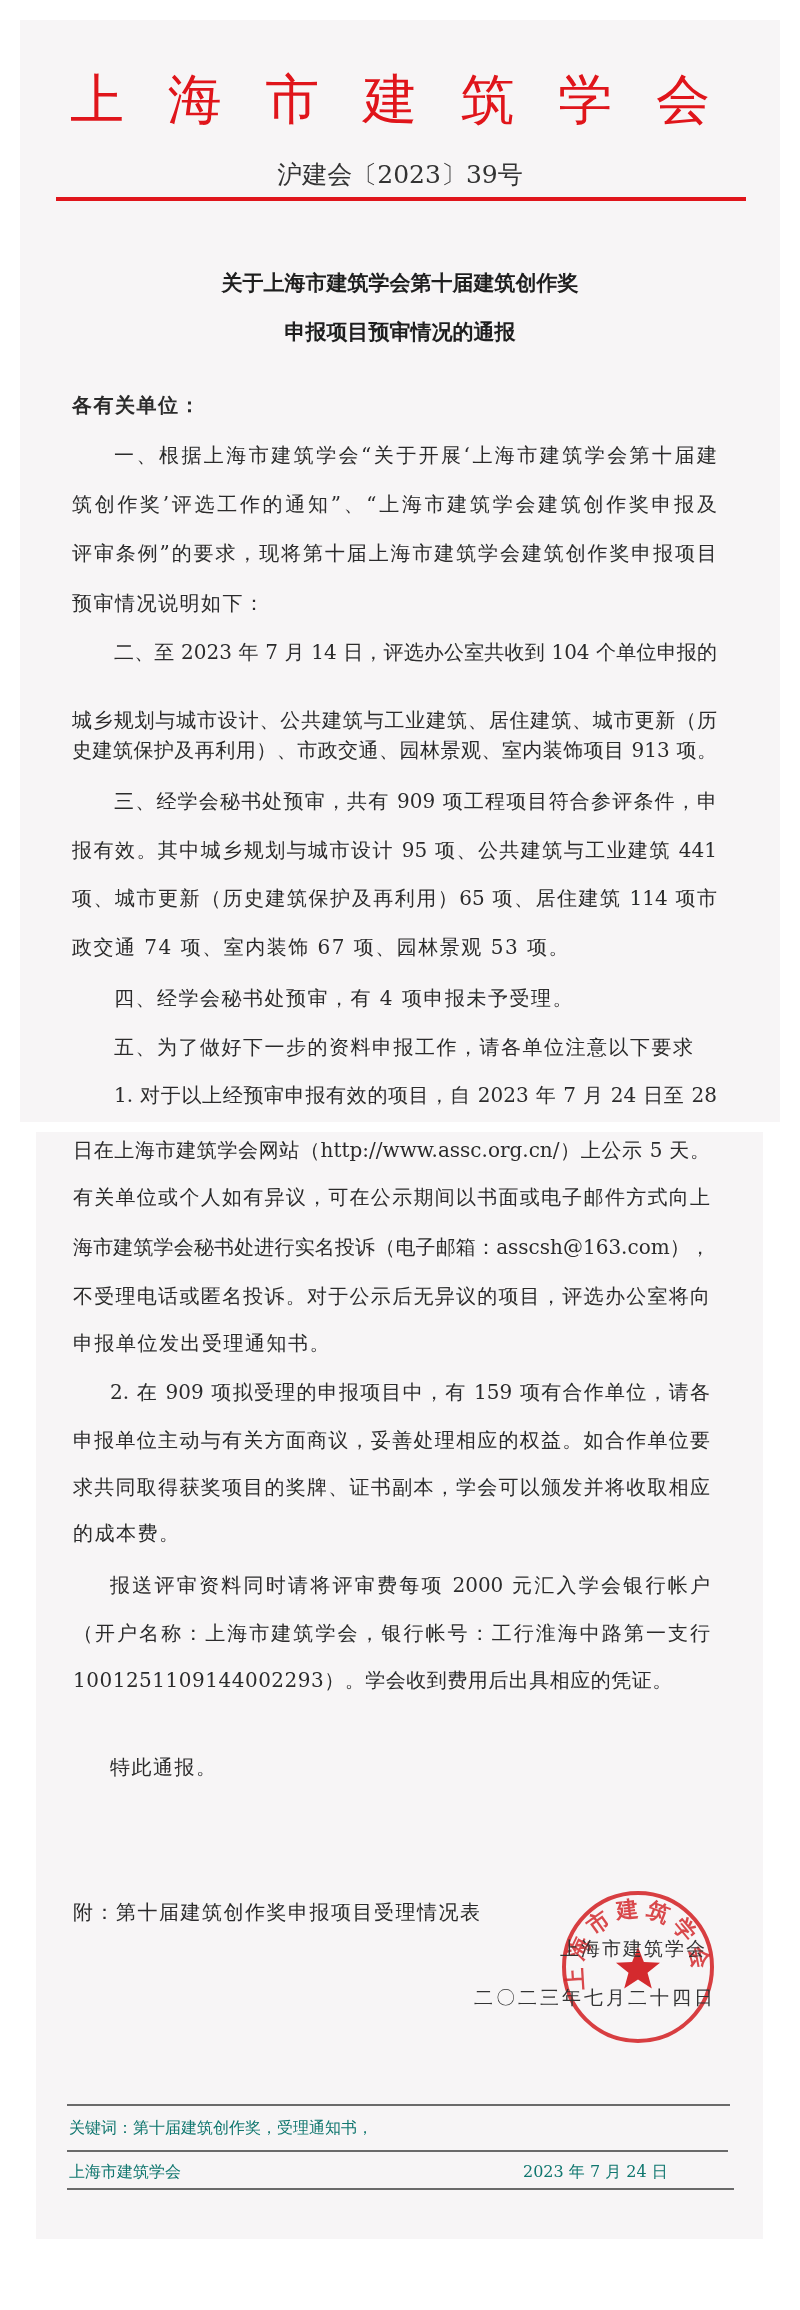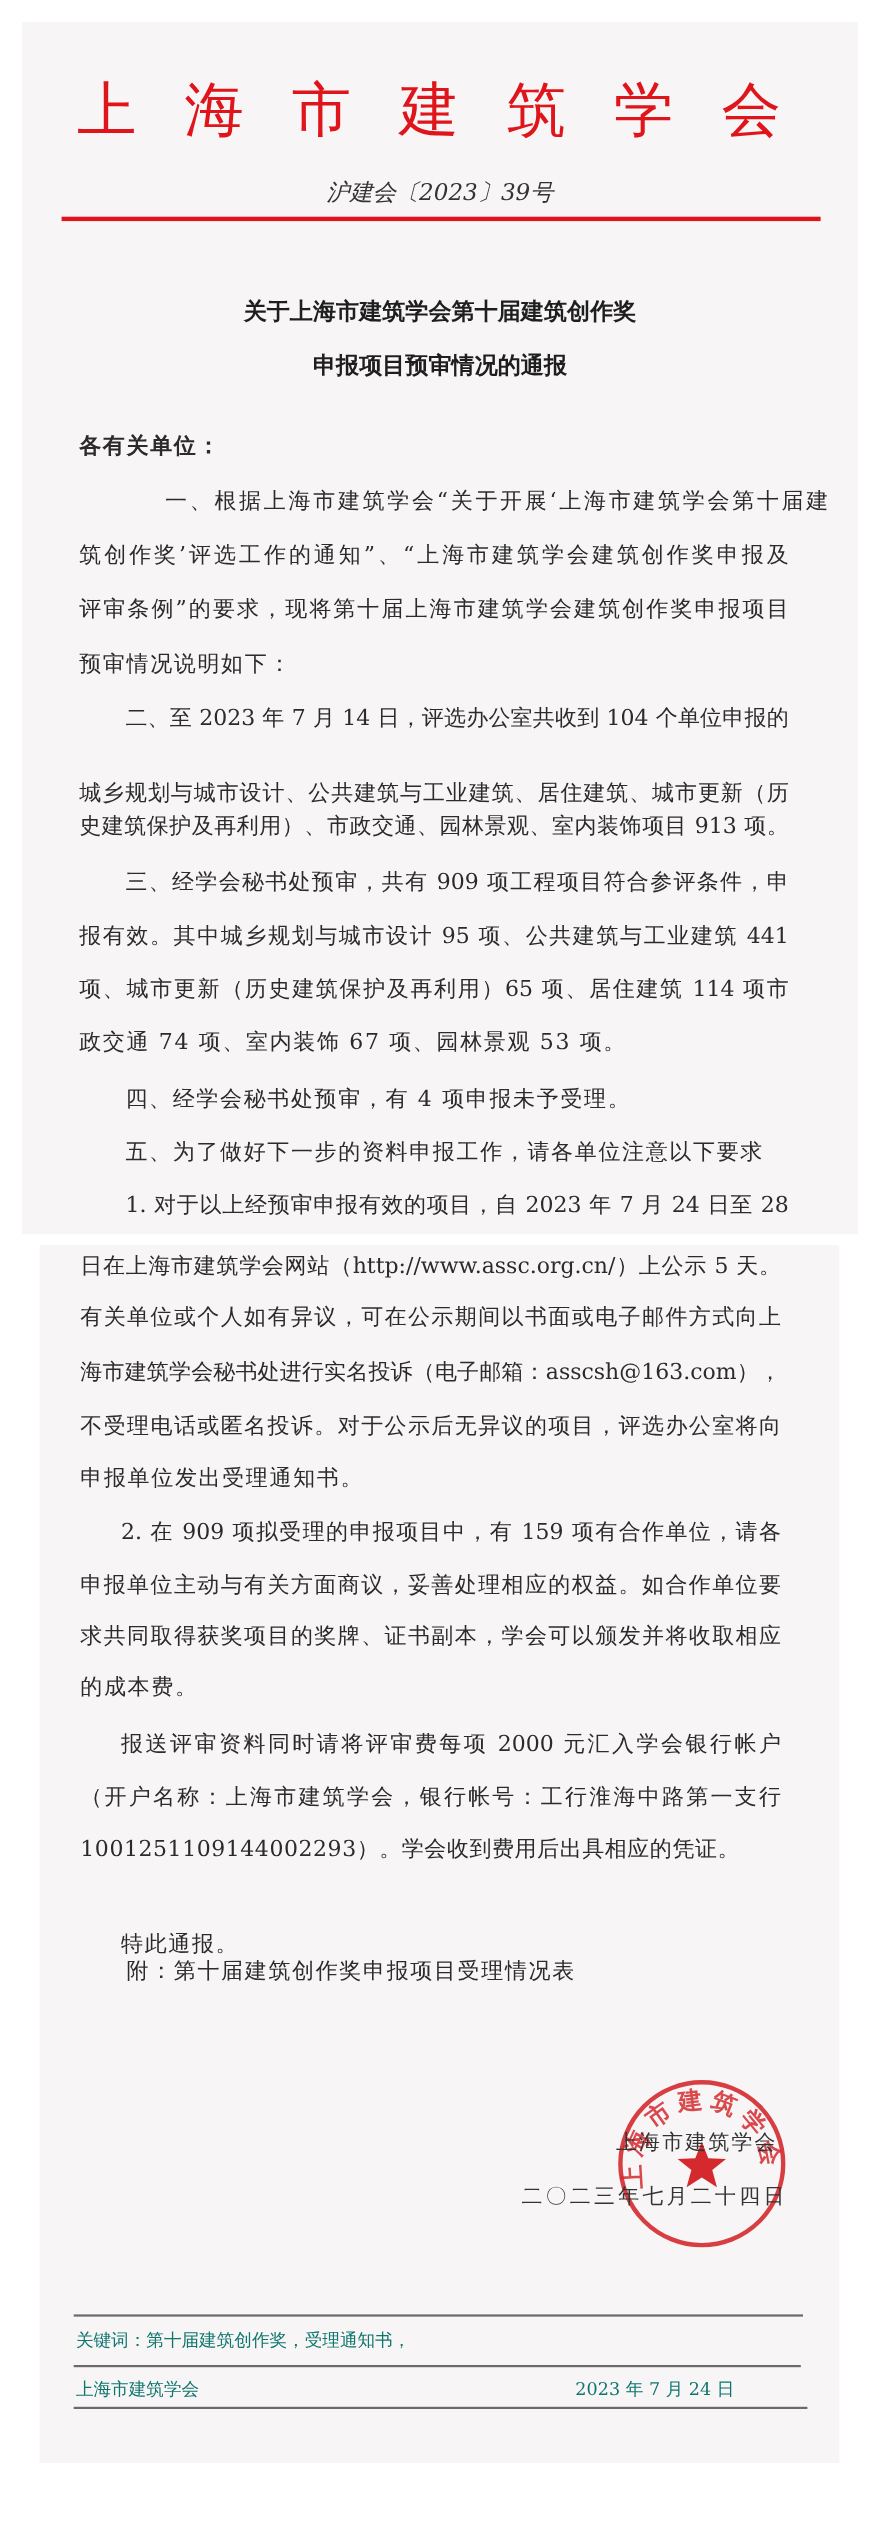--- a/index.html
+++ b/index.html
@@ -5,21 +5,21 @@
   html, body { margin:0; padding:0; }
   body { width:800px; height:2310px; background:#ffffff; position:relative; overflow:hidden;
          font-family:"DejaVu Serif","Liberation Serif",serif; color:#2a2a2a; }
   .panel { position:absolute; background:#f7f5f6; }
   #panel-top { left:20px; top:20px; width:760px; height:1102px; }
   #panel-bottom { left:36px; top:1132px; width:727px; height:1107px; }
   .abs { position:absolute; white-space:nowrap; }
   .masthead { left:70px; top:68px; width:640px; height:64px; display:flex; justify-content:space-between;
               color:#e0151b; font-family:"DejaVu Serif","Liberation Serif",serif; font-size:54px; line-height:64px; }
   .masthead span { display:block; }
-  .docno { left:0; width:800px; top:162px; text-align:center; font-size:21px; line-height:26px; color:#333;font-style:italic; }
+  .docno { left:0; width:800px; top:162px; text-align:center; font-size:25px; line-height:26px; color:#333; }
   .redrule { left:56px; top:197px; width:690px; height:4px; background:#e0151b; }
   .title { left:0; width:800px; text-align:center; font-family:"DejaVu Sans","Liberation Sans",sans-serif;
            font-weight:bold; font-size:21px; line-height:30px; color:#1e1e1e; }
   .line { position:absolute; left:72px; width:645px; font-size:20px; line-height:30px; height:30px;
           text-align:justify; text-align-last:justify; white-space:nowrap; overflow:visible; color:#2b2b2b; }
   .line.b { left:73px; width:637px; }
   .line.free { text-align:left; text-align-last:left; width:auto; letter-spacing:1.5px; }
   .line.ind { left:114px; width:603px; }
   .line.ind.b { left:110px; width:600px; }
   .salute { font-family:"DejaVu Sans","Liberation Sans",sans-serif; font-weight:bold; letter-spacing:2px; }
@@ -44,21 +44,21 @@
   <span>会</span>
 </div>
 <div class="abs docno">沪建会〔2023〕39号</div>
 <div class="abs redrule"></div>
 
 <div class="abs title" style="top:268px;">关于上海市建筑学会第十届建筑创作奖</div>
 <div class="abs title" style="top:317px;">申报项目预审情况的通报</div>
 
 <div class="line free salute" style="top:390px;">各有关单位：</div>
 
-<div class="line ind" style="top:440px;margin-left:36px;">一、根据上海市建筑学会“关于开展‘上海市建筑学会第十届建</div>
+<div class="line ind" style="top:440px;">一、根据上海市建筑学会“关于开展‘上海市建筑学会第十届建</div>
 <div class="line" style="top:489px;">筑创作奖’评选工作的通知”、“上海市建筑学会建筑创作奖申报及</div>
 <div class="line" style="top:538px;">评审条例”的要求，现将第十届上海市建筑学会建筑创作奖申报项目</div>
 <div class="line free" style="top:588px;">预审情况说明如下：</div>
 
 <div class="line ind" style="top:637px;">二、至 2023 年 7 月 14 日，评选办公室共收到 104 个单位申报的</div>
 <div class="line" style="top:705px;">城乡规划与城市设计、公共建筑与工业建筑、居住建筑、城市更新（历</div>
 <div class="line" style="top:735px;">史建筑保护及再利用）、市政交通、园林景观、室内装饰项目 913 项。</div>
 
 <div class="line ind" style="top:786px;">三、经学会秘书处预审，共有 909 项工程项目符合参评条件，申</div>
 <div class="line" style="top:835px;">报有效。其中城乡规划与城市设计 95 项、公共建筑与工业建筑 441</div>
@@ -80,21 +80,21 @@
 <div class="line b" style="top:1425px;">申报单位主动与有关方面商议，妥善处理相应的权益。如合作单位要</div>
 <div class="line b" style="top:1472px;">求共同取得获奖项目的奖牌、证书副本，学会可以颁发并将收取相应</div>
 <div class="line b free" style="top:1518px;">的成本费。</div>
 
 <div class="line ind b" style="top:1570px;">报送评审资料同时请将评审费每项 2000 元汇入学会银行帐户</div>
 <div class="line b" style="top:1618px;">（开户名称：上海市建筑学会，银行帐号：工行淮海中路第一支行</div>
 <div class="line b free" style="top:1665px;letter-spacing:0.5px;text-align:right;">1001251109144002293）。学会收到费用后出具相应的凭证。</div>
 
 <div class="line ind b free" style="top:1752px;">特此通报。</div>
 
-<div class="line b free" style="top:1776px;margin-left:42px;">附：第十届建筑创作奖申报项目受理情况表</div>
+<div class="line b free" style="top:1897px;">附：第十届建筑创作奖申报项目受理情况表</div>
 
 <svg class="seal" viewBox="0 0 156 156">
   <defs>
     <path id="sealArc" d="M 26 104 A 56 56 0 1 1 130 104" fill="none"></path>
   </defs>
   <circle cx="78" cy="78" r="74" fill="none" stroke="#d42a2e" stroke-width="4" opacity="0.9"></circle>
   <text font-family="DejaVu Serif, serif" font-size="22" font-weight="bold" fill="#d42a2e" opacity="0.85" letter-spacing="6">
     <textPath href="#sealArc" startOffset="4">上海市建筑学会</textPath>
   </text>
   <polygon points="78,58 83.9,73.1 100,73.8 87.5,83.8 91.8,99.4 78,90.5 64.2,99.4 68.5,83.8 56,73.8 72.1,73.1" fill="#d42a2e"></polygon>

